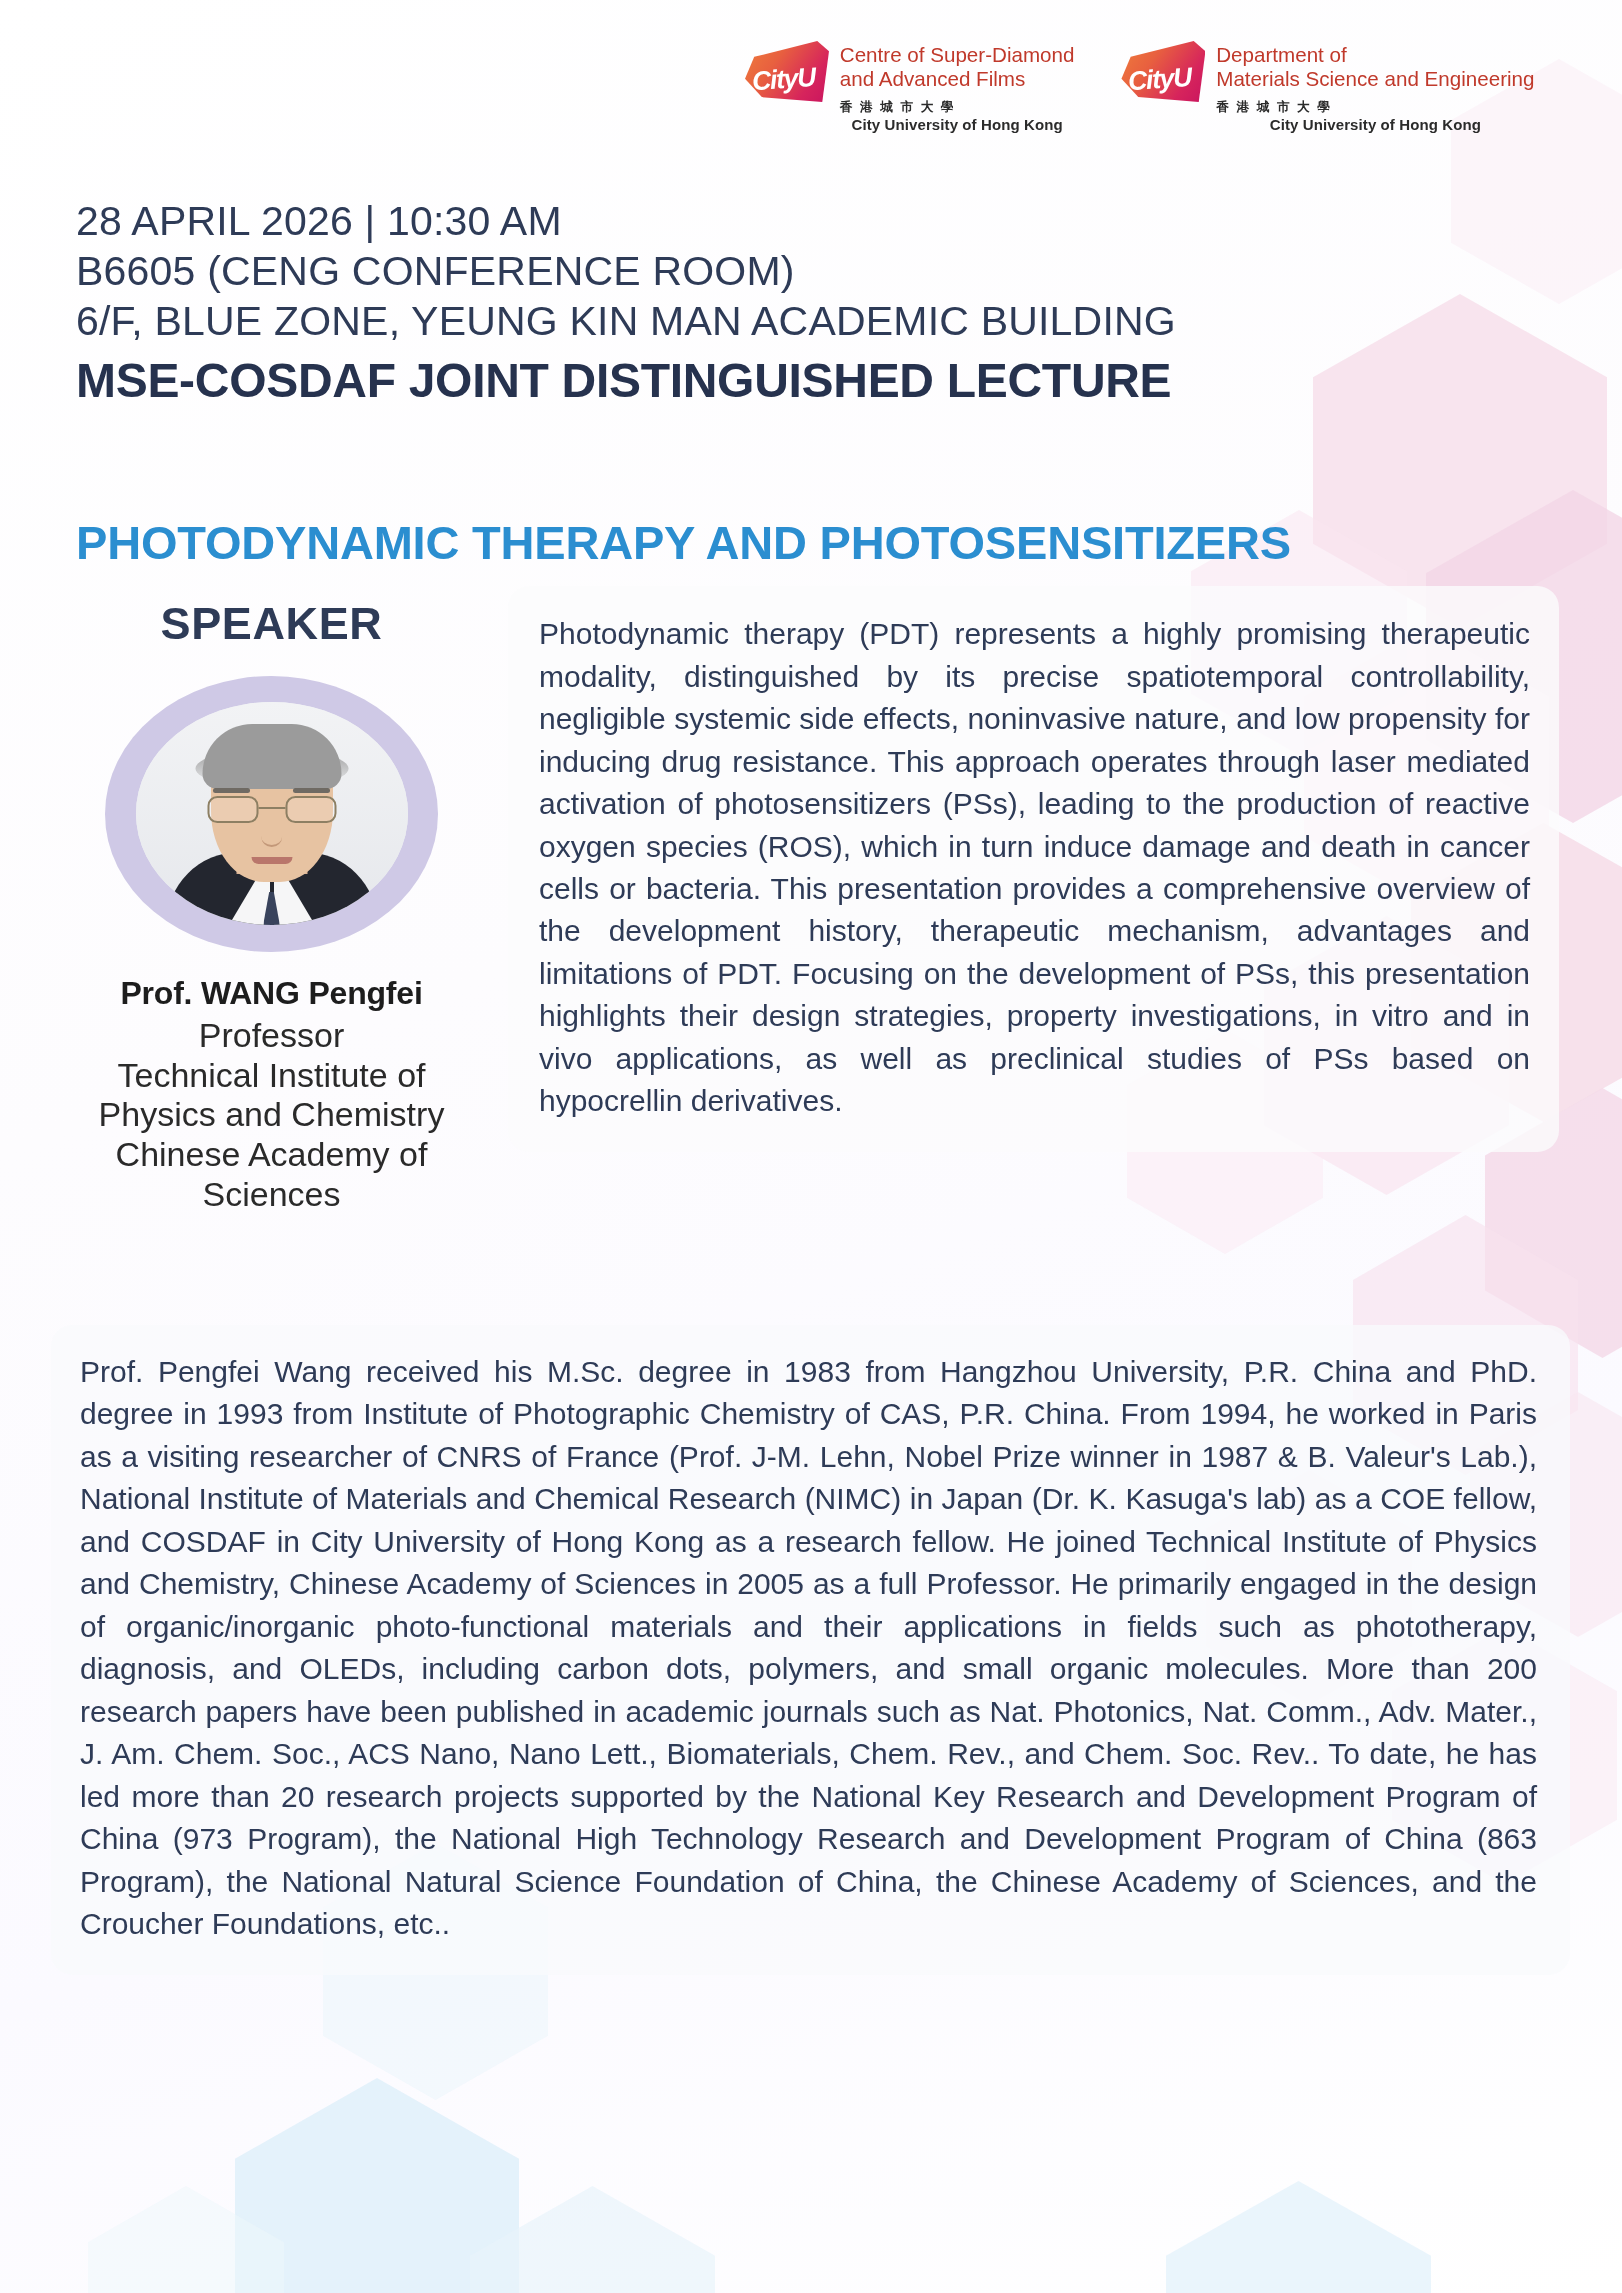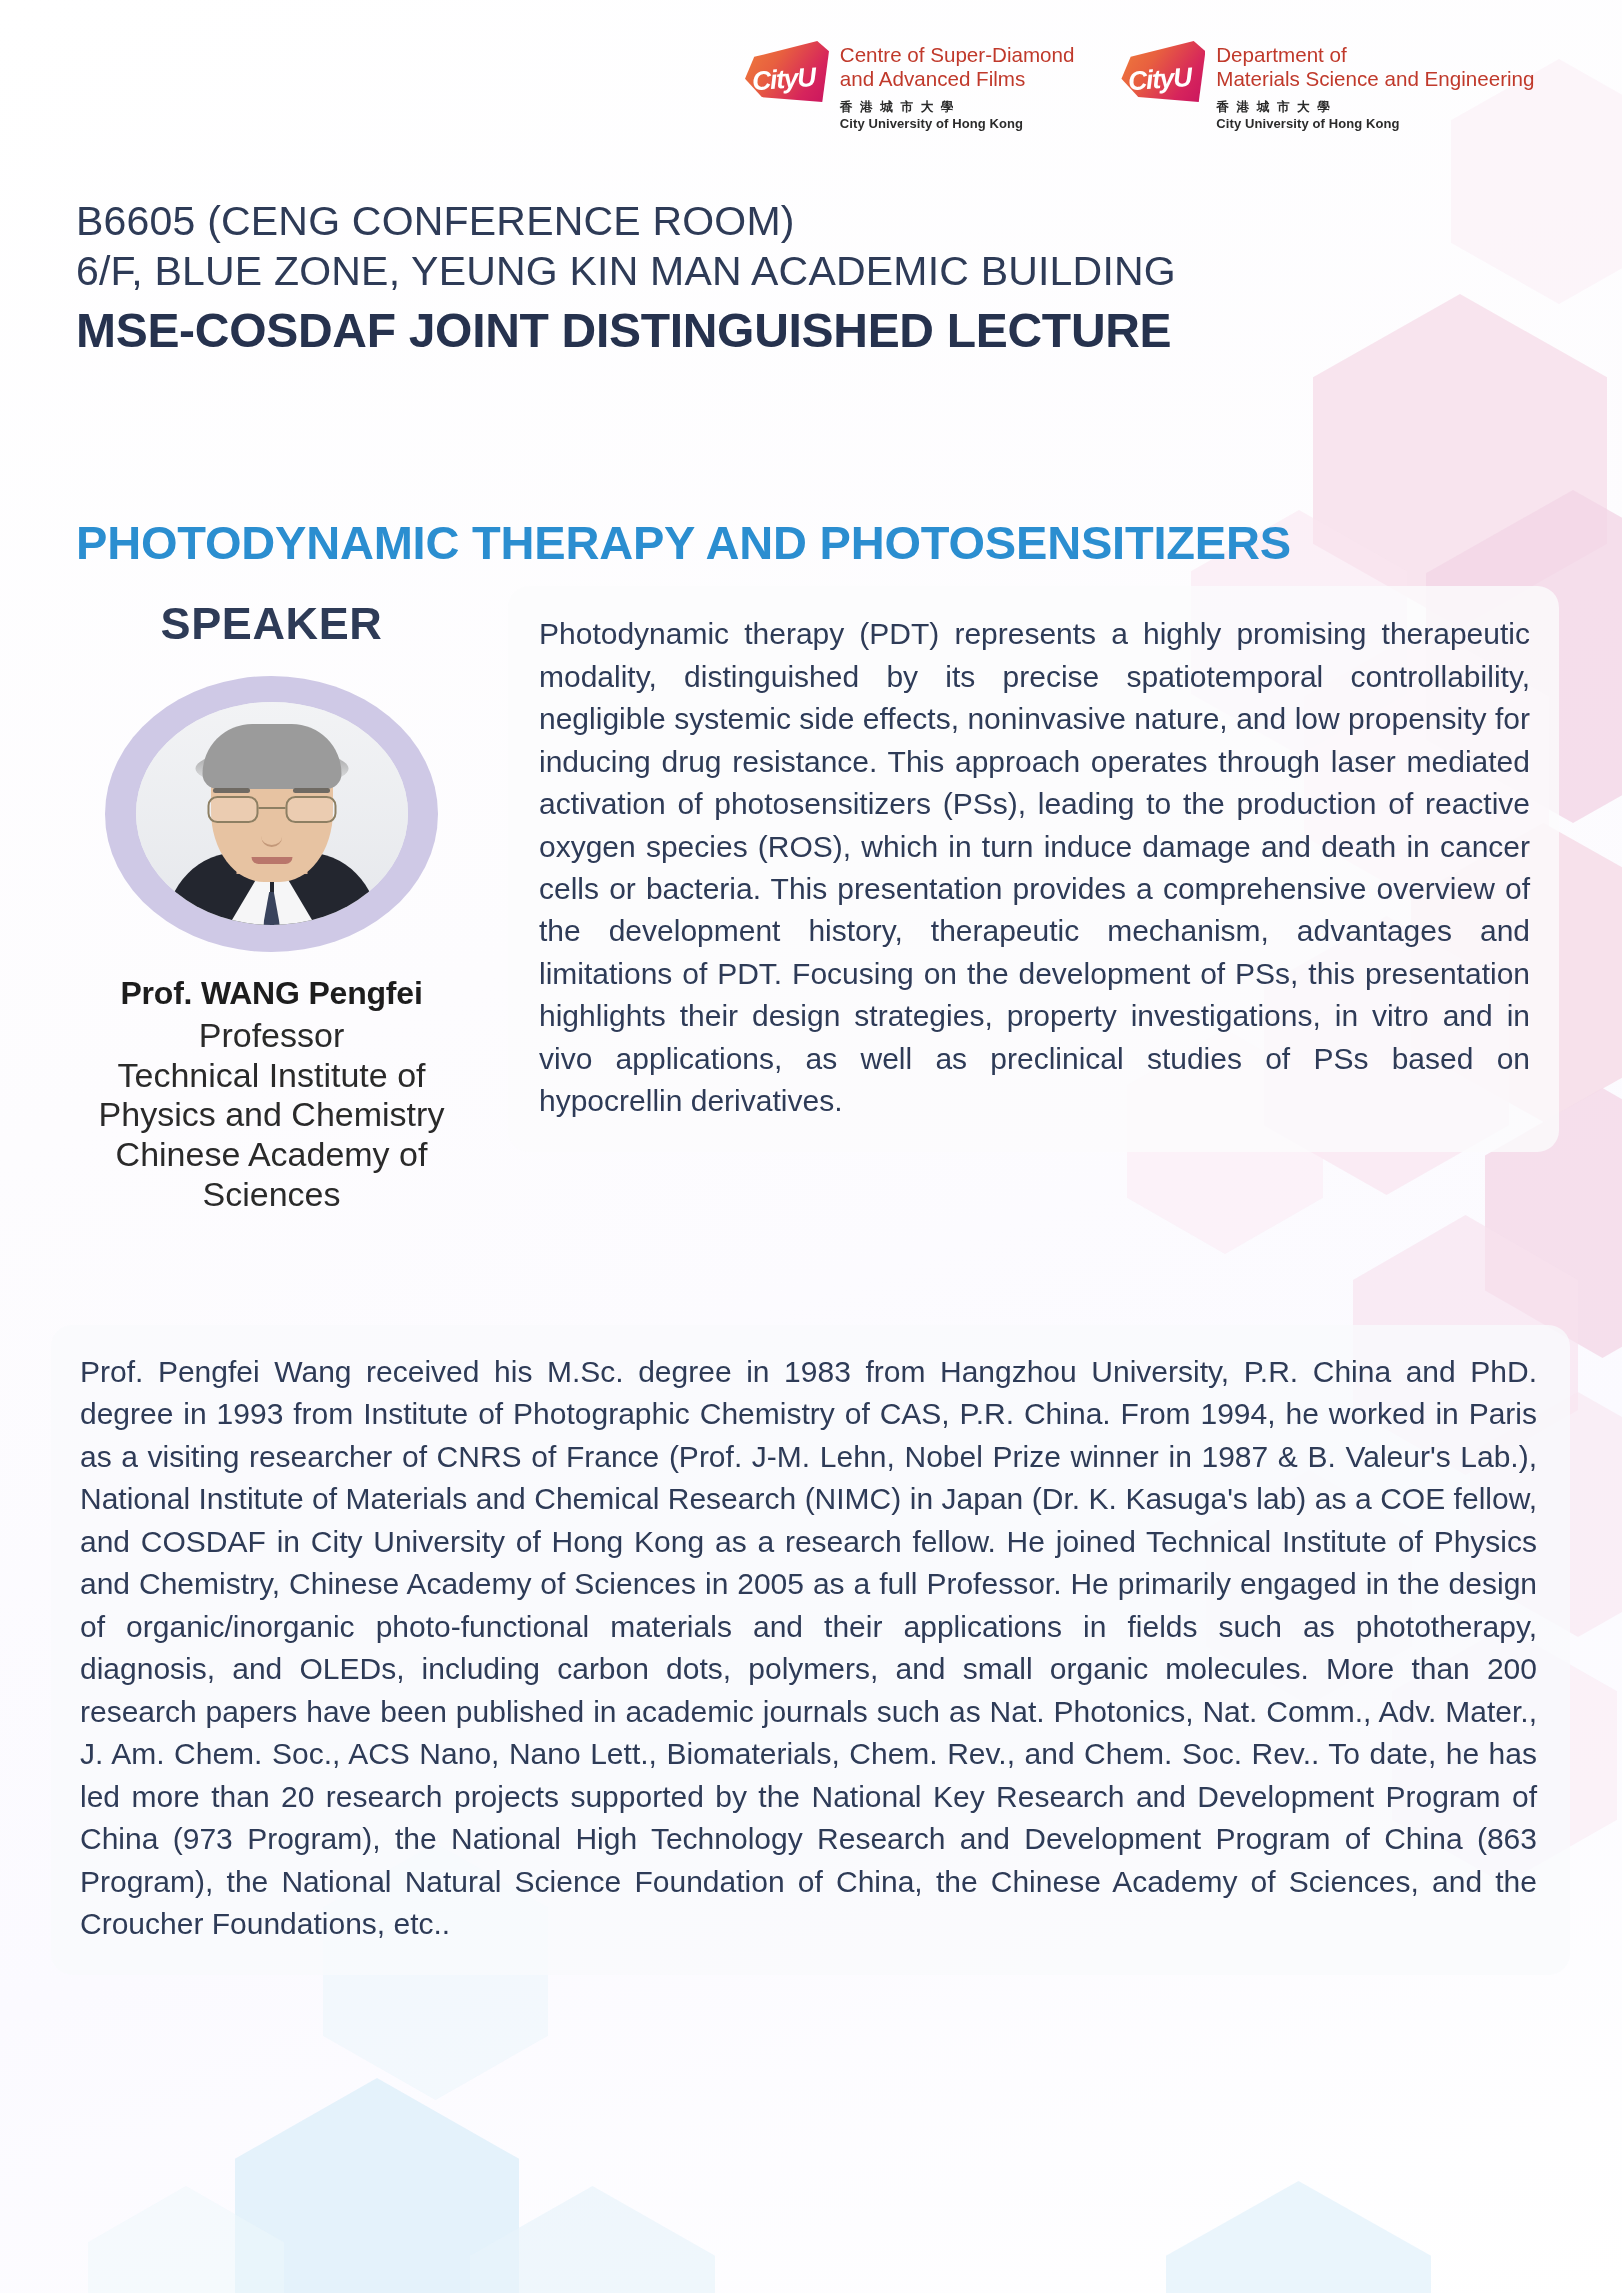--- a/index.html
+++ b/index.html
@@ -75,23 +75,24 @@
   }
   .logo-cn {
     margin-top: 7.8px;
     color: #2b2b2b;
     font-size: 12.7px;
     font-weight: bold;
     letter-spacing: 2px;
   }
   .logo-en {
     color: #2b2b2b;
-    font-size: 13px;
+    font-size: 15px;
     font-weight: bold;
     letter-spacing: 0.1px;
+    text-align: center;
   }
 
   
   .header {
     position: absolute;
     top: 196px;
     left: 76px;
     width: 1470px;
   }
   .hdr-line {
@@ -359,20 +360,21 @@
           <div class="logo-title">Department of
 Materials Science and Engineering</div>
           <div class="logo-cn">香 港 城 市 大 學</div>
           <div class="logo-en">City University of Hong Kong</div>
         </div>
       </div>
 
     </div>
 
     <div class="header">
+      <div class="hdr-line">28 APRIL 2026 |  10:30 AM</div>
       <div class="hdr-line">B6605  (CENG CONFERENCE ROOM)</div>
       <div class="hdr-line">6/F,  BLUE ZONE, YEUNG KIN MAN ACADEMIC BUILDING</div>
       <div class="lecture-type">MSE-COSDAF JOINT DISTINGUISHED LECTURE</div>
     </div>
 
     <div class="talk-title">PHOTODYNAMIC THERAPY AND PHOTOSENSITIZERS</div>
 
     <div class="speaker-col">
       <div class="speaker-heading">SPEAKER</div>
 

